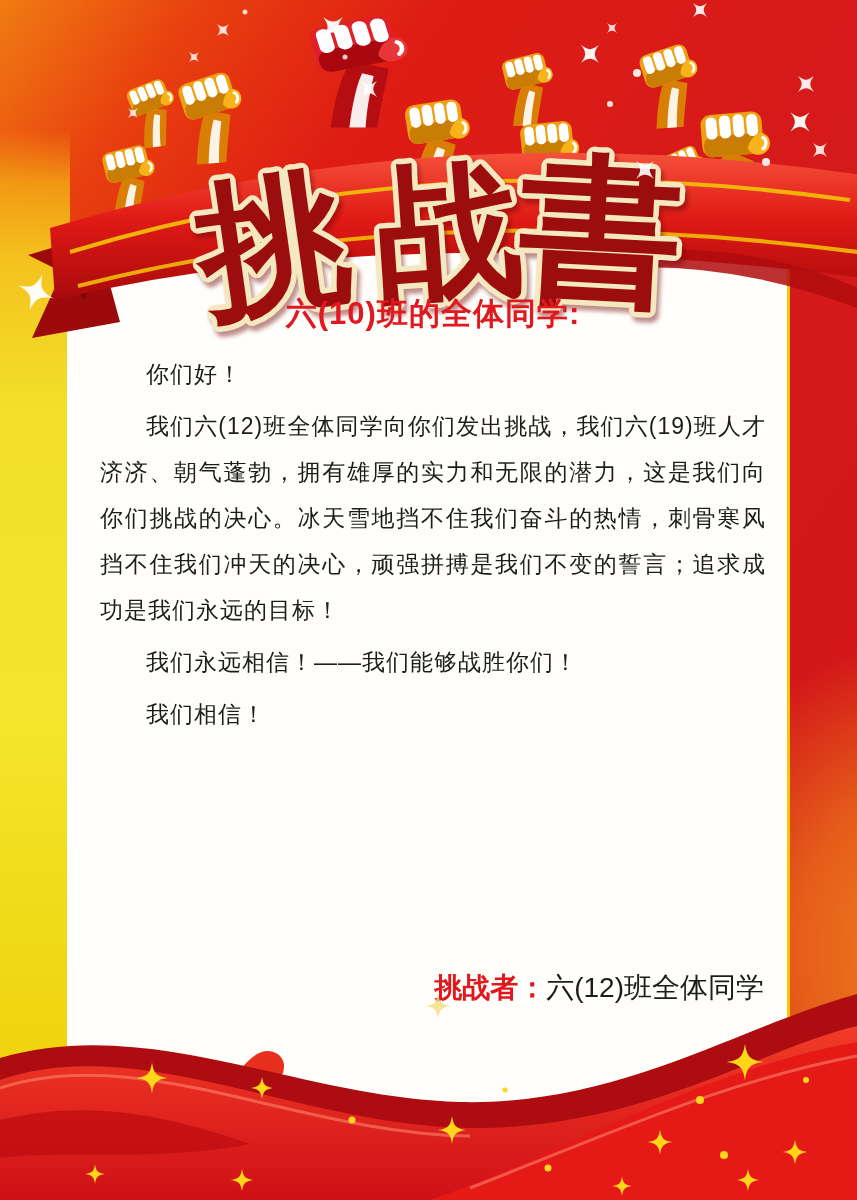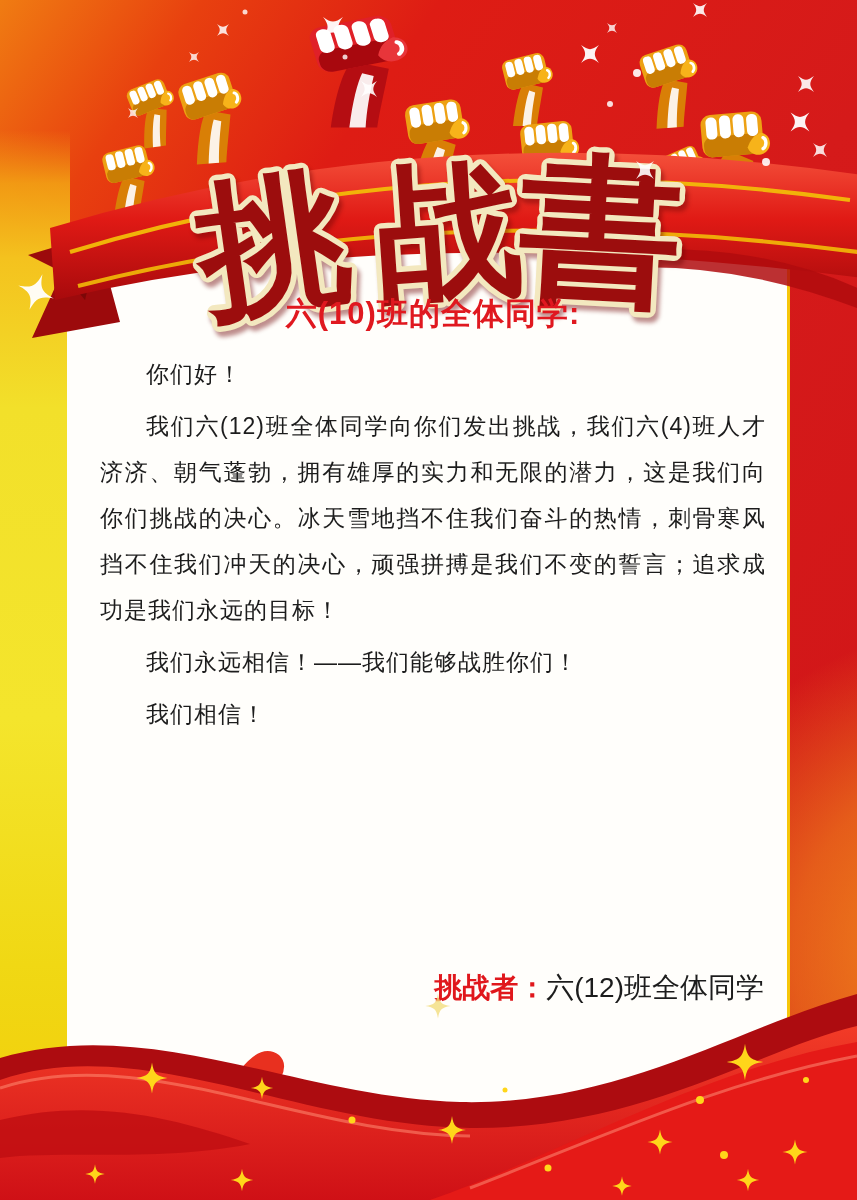--- a/index.html
+++ b/index.html
@@ -133,21 +133,21 @@
       <circle cx="610" cy="104" r="3" opacity="0.85"></circle>
       <circle cx="766" cy="162" r="4" opacity="0.9"></circle>
       <circle cx="345" cy="57" r="2.5" opacity="0.8"></circle>
       <circle cx="245" cy="12" r="2.5" opacity="0.8"></circle>
     </g>
   </svg>
 
   <div class="content">
     <h1 class="salutation">六(10)班的全体同学:</h1>
     <p class="para">你们好！</p>
-    <p class="para">我们六(12)班全体同学向你们发出挑战，我们六(4)班人才济济、朝气蓬勃，拥有雄厚的实力和无限的潜力，这是我们向你们挑战的决心。冰天雪地挡不住我们奋斗的热情，刺骨寒风挡不住我们冲天的决心，顽强拼搏是我们不变的誓言；追求成功是我们永远的目标！</p>
+    <p class="para">我们六(12)班全体同学向你们发出挑战，我们六(19)班人才济济、朝气蓬勃，拥有雄厚的实力和无限的潜力，这是我们向你们挑战的决心。冰天雪地挡不住我们奋斗的热情，刺骨寒风挡不住我们冲天的决心，顽强拼搏是我们不变的誓言；追求成功是我们永远的目标！</p>
     <p class="para">我们永远相信！——我们能够战胜你们！</p>
     <p class="para">我们相信！</p>
 
     <div class="signature">
       <div>
         <span class="sig-label">挑战者：</span><span class="sig-name">六(12)班全体同学</span>
       </div>
     </div>
   </div>
 

